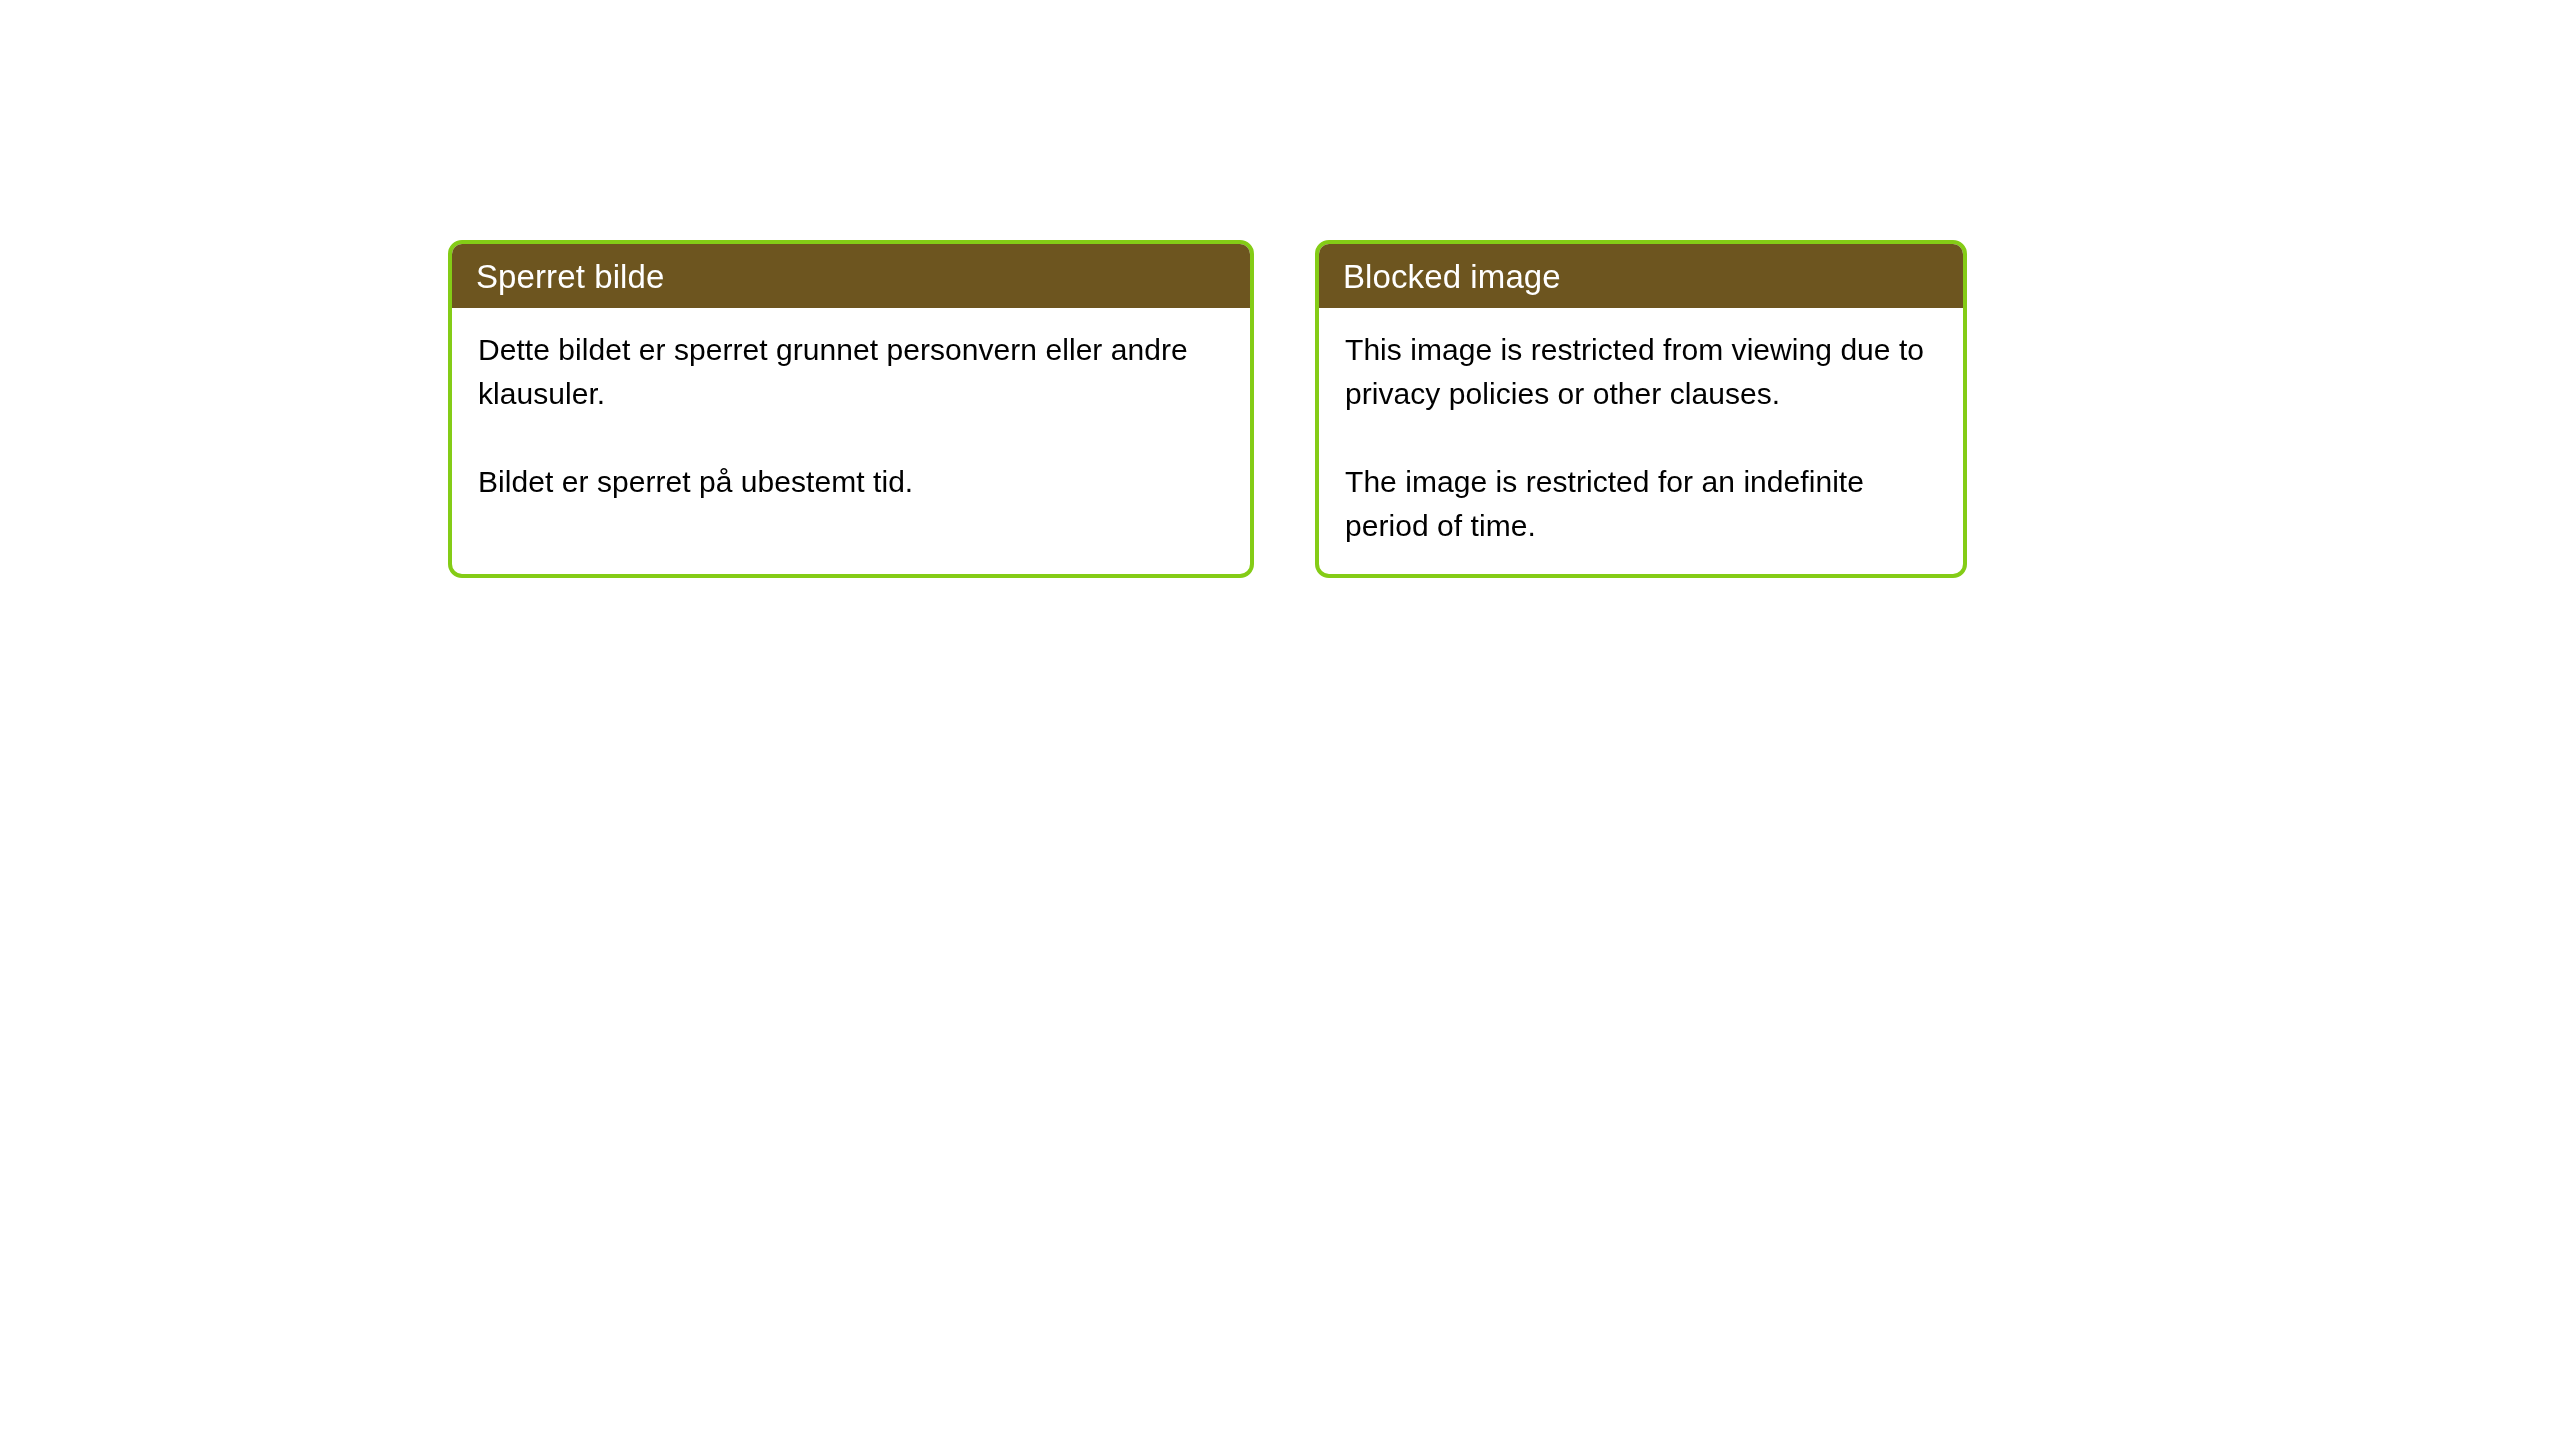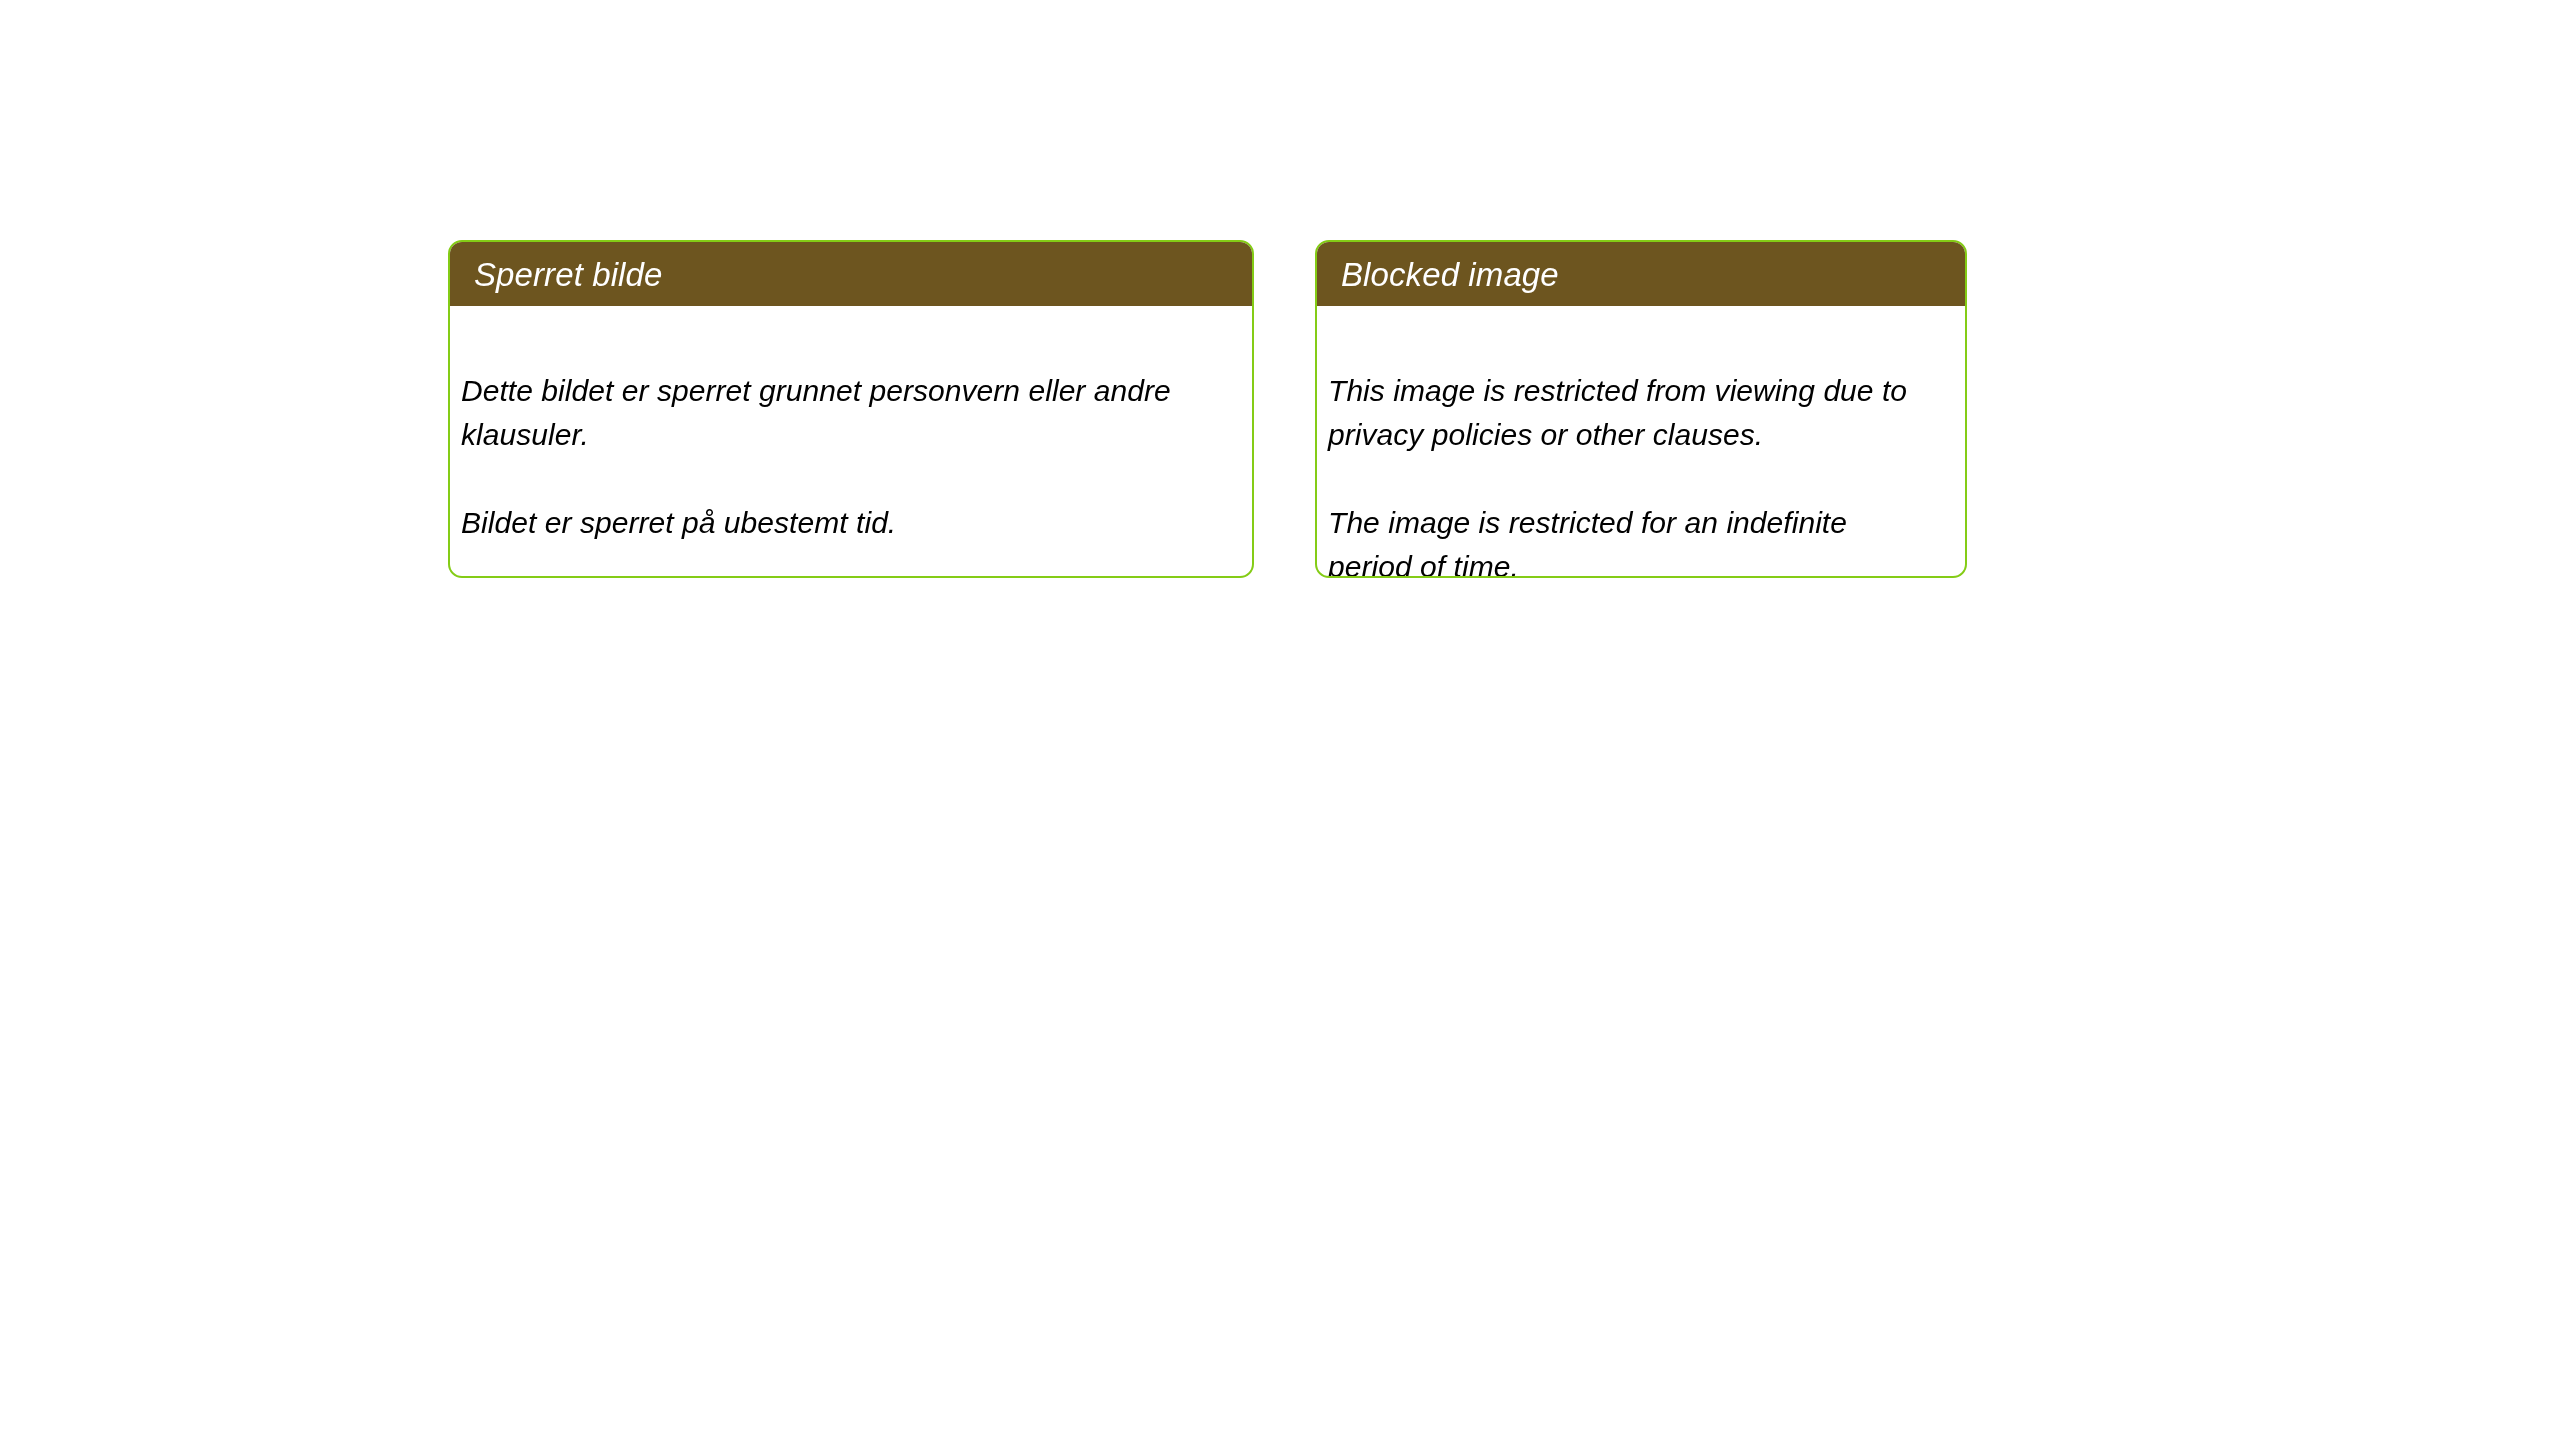--- a/index.html
+++ b/index.html
@@ -17,25 +17,24 @@
   .stage {
     position: relative;
     width: 2560px;
     height: 1440px;
   }
 
   .card {
     position: absolute;
     top: 240px;
     background: #ffffff;
-    border: 2px solid #84cc16;
+    border: 4px solid #84cc16;
     border-radius: 14px;
     box-sizing: border-box;
     overflow: hidden;
-    font-style: italic;
   }
 
   .card--no {
     left: 448px;
     width: 806px;
     height: 338px;
   }
 
   .card--en {
     left: 1315px;
@@ -55,23 +54,22 @@
   .card-title {
     color: #ffffff;
     font-size: 33px;
     line-height: 1;
     font-weight: 400;
     letter-spacing: 0.1px;
     white-space: nowrap;
   }
 
   .card-body {
-    padding: 20px 26px 0 11px;
+    padding: 20px 26px 0 26px;
     box-sizing: border-box;
-    margin-top: 43px;
   }
 
   .card-paragraph {
     color: #010101;
     font-size: 30px;
     line-height: 44px;
     font-weight: 400;
     margin: 0;
     letter-spacing: 0.05px;
   }

